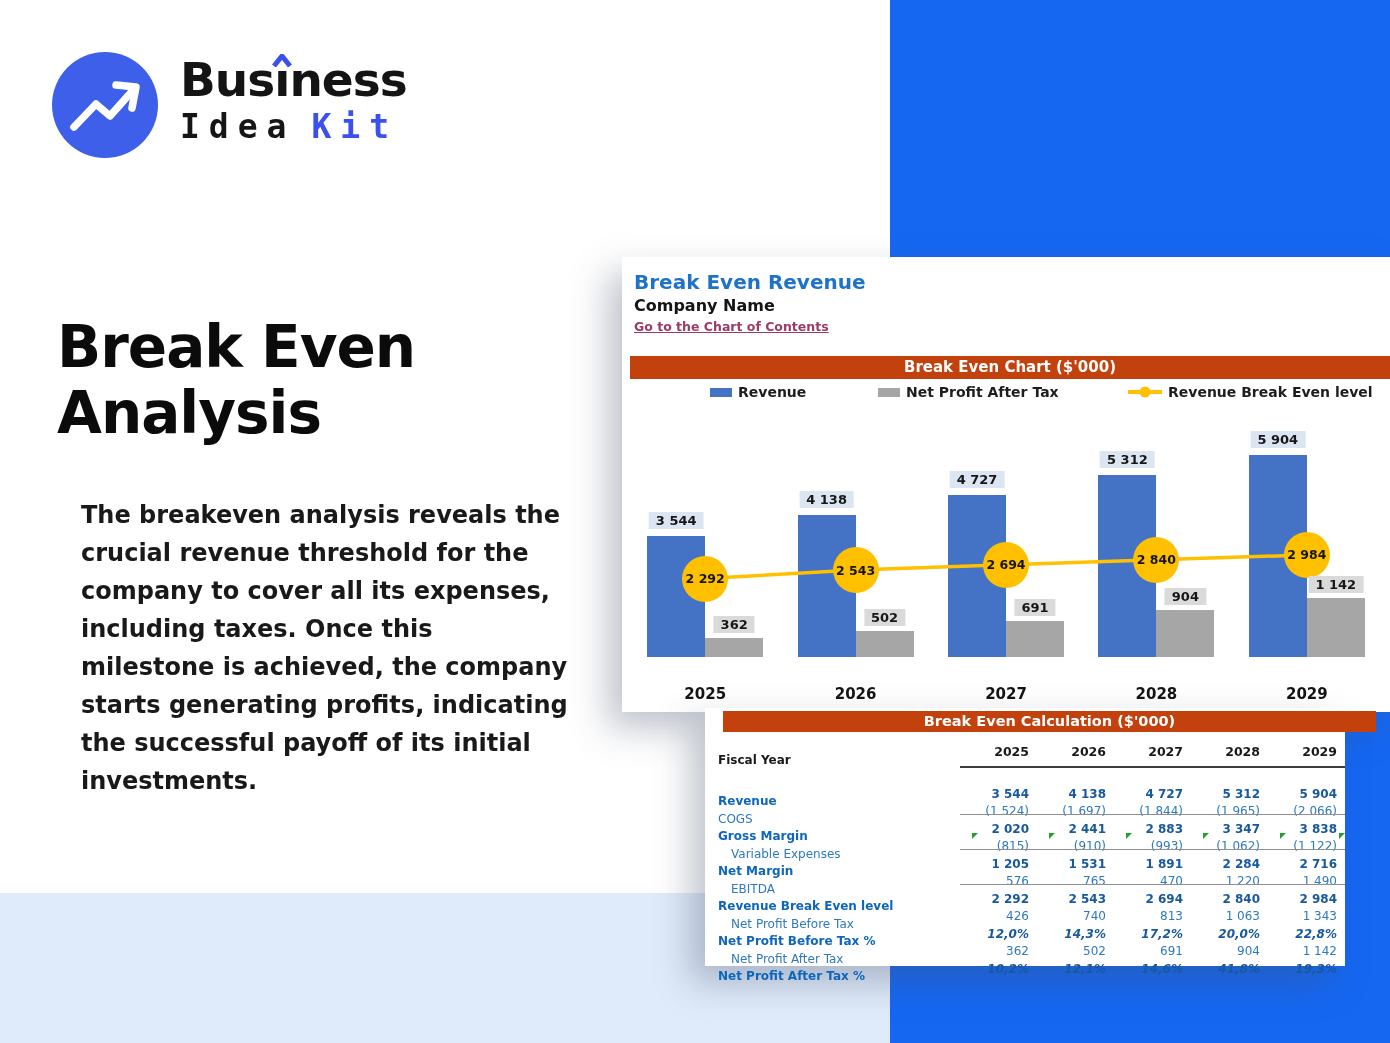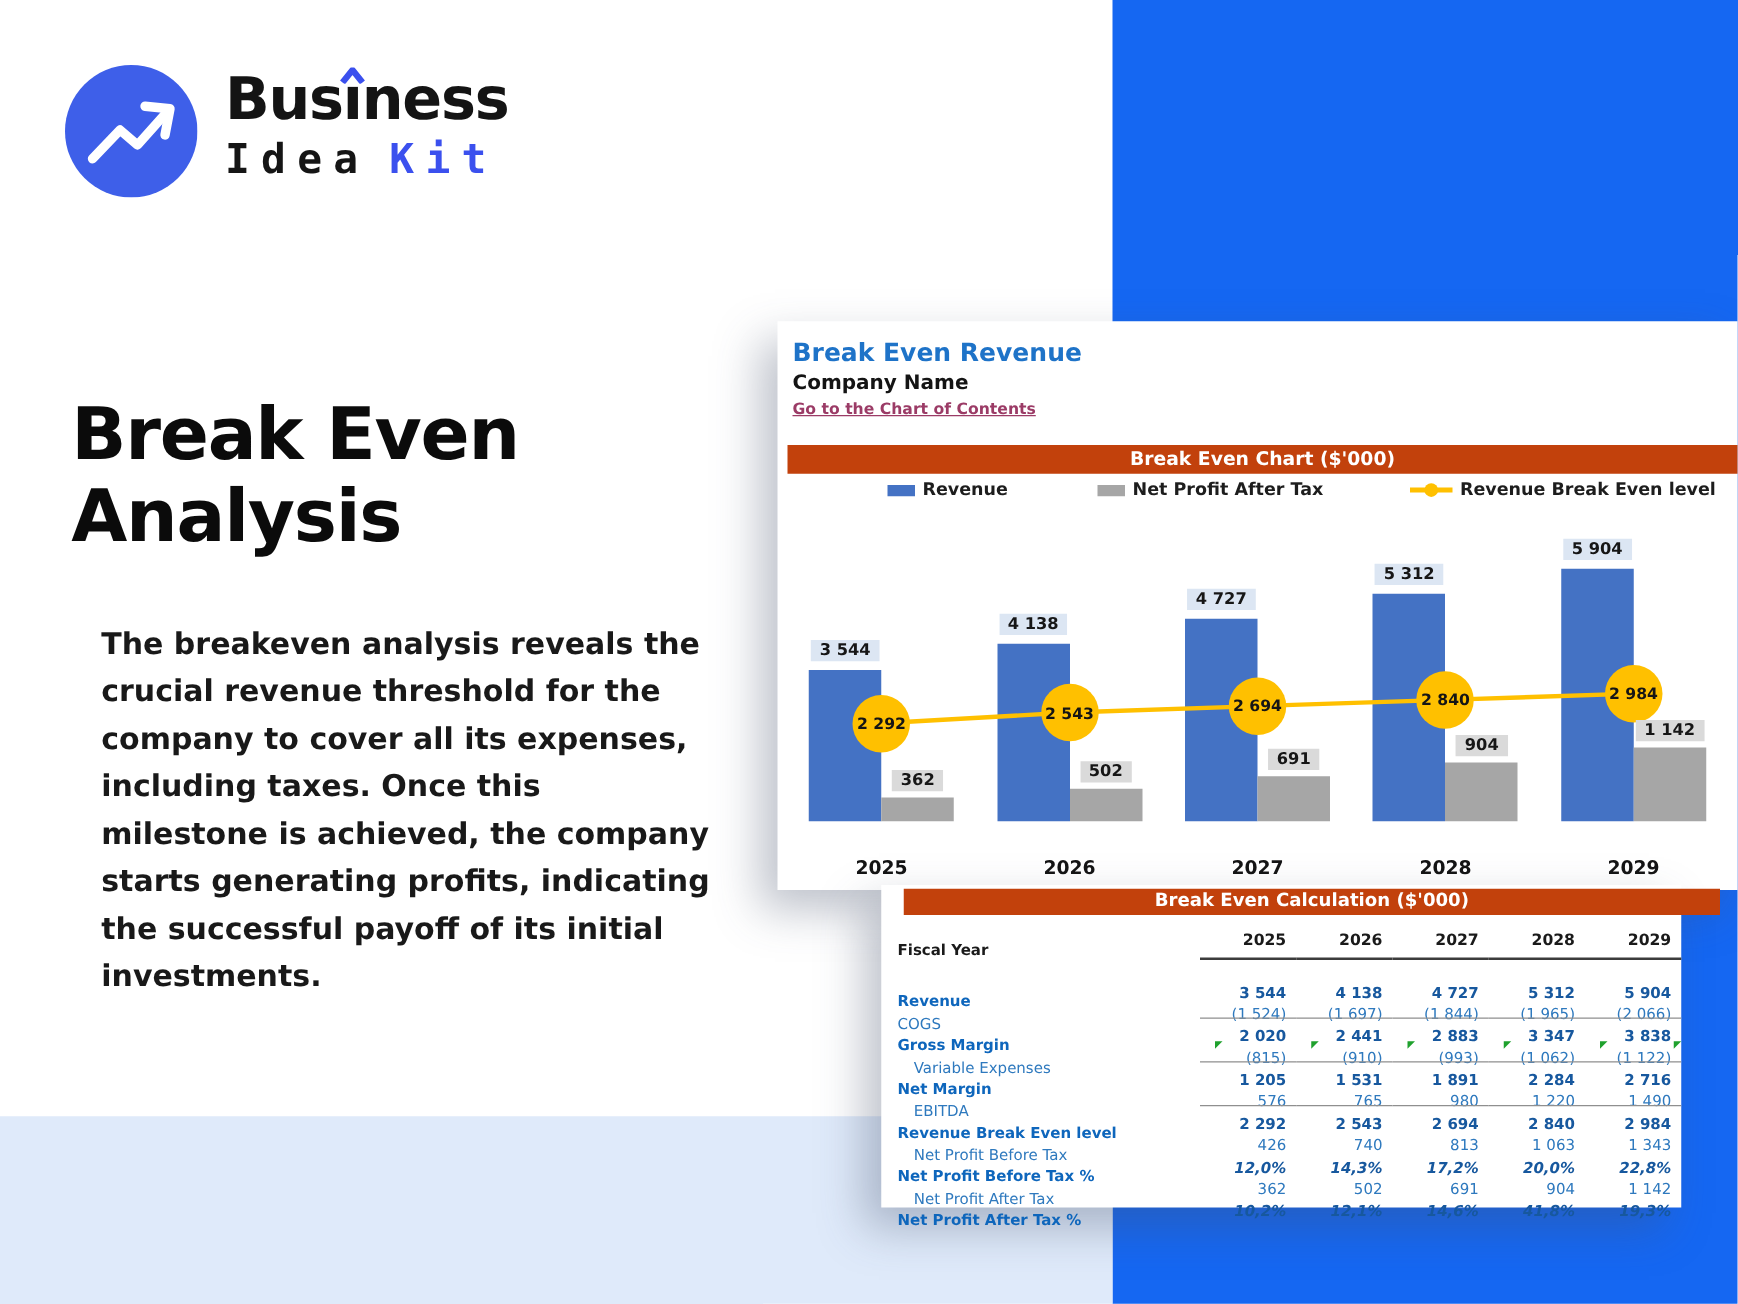--- a/index.html
+++ b/index.html
@@ -223,21 +223,21 @@
         <div class="t-val">1 205</div>
         <div class="t-val">1 531</div>
         <div class="t-val">1 891</div>
         <div class="t-val">2 284</div>
         <div class="t-val">2 716</div>
       </div>
       <div class="t-row indent">
         <div class="t-label">EBITDA</div>
         <div class="t-val">576</div>
         <div class="t-val">765</div>
-        <div class="t-val">980</div>
+        <div class="t-val">470</div>
         <div class="t-val">1 220</div>
         <div class="t-val">1 490</div>
       </div>
       <div class="t-row bold topline">
         <div class="t-label">Revenue Break Even level</div>
         <div class="t-val">2 292</div>
         <div class="t-val">2 543</div>
         <div class="t-val">2 694</div>
         <div class="t-val">2 840</div>
         <div class="t-val">2 984</div>

